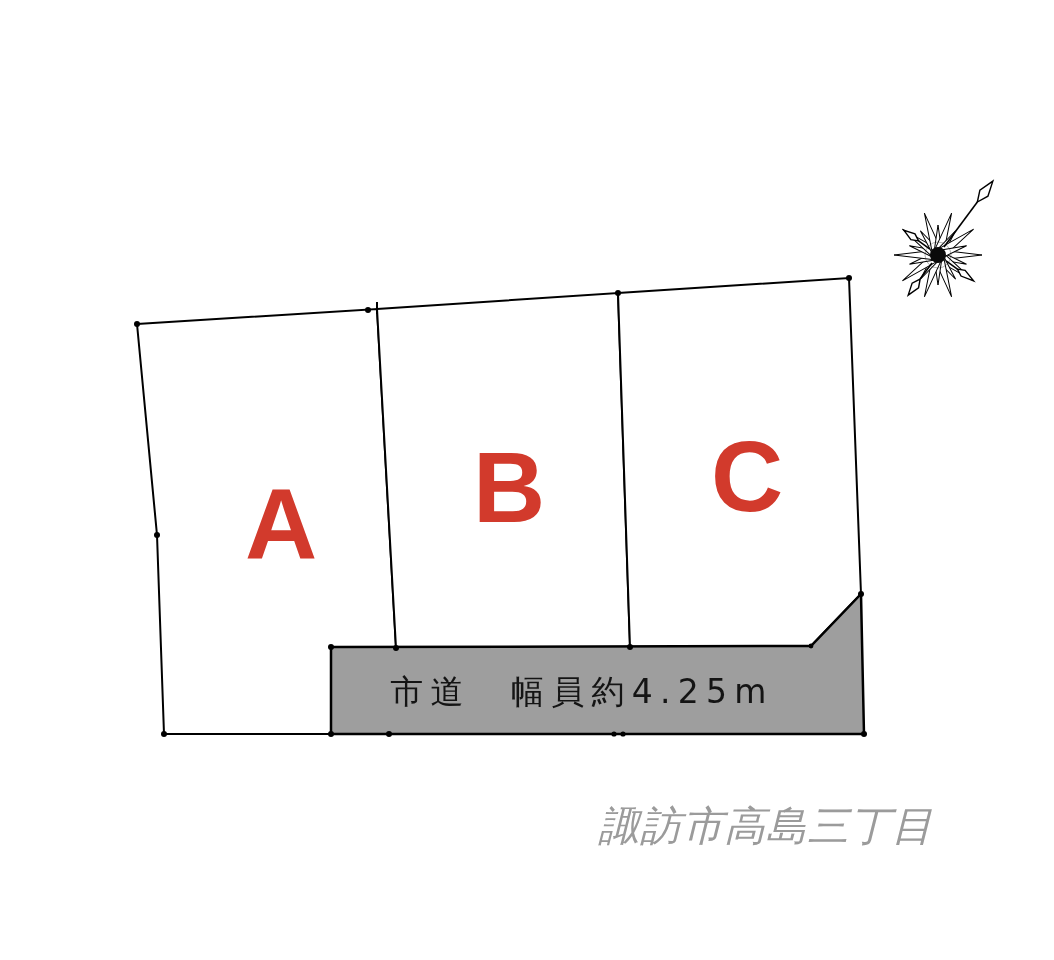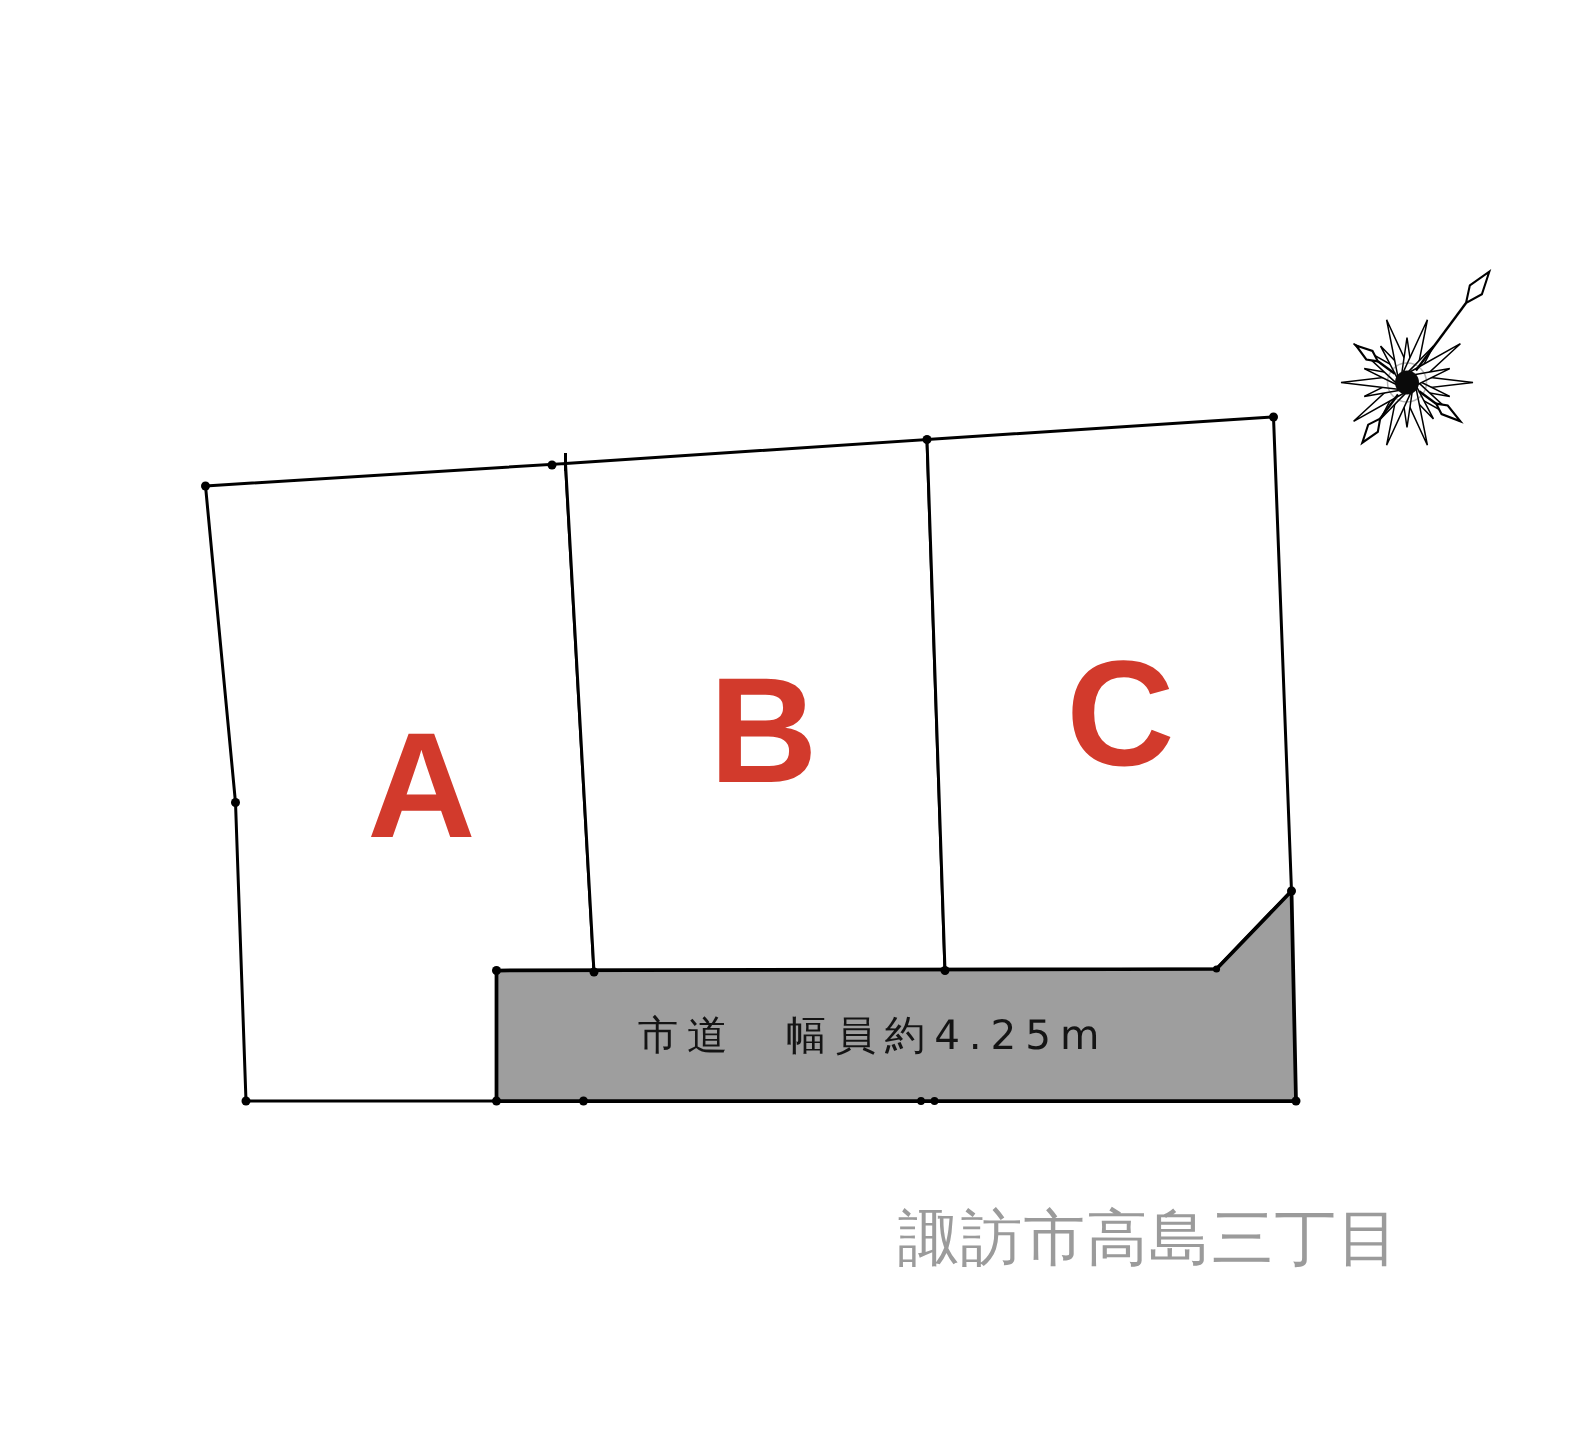--- a/index.html
+++ b/index.html
@@ -27,31 +27,32 @@
     color: #d23a2c;
     font-weight: bold;
     font-size: 100px;
     font-family: "Liberation Sans", sans-serif;
   }
   .pos-a { left: 281px; top: 524px; }
   .pos-b { left: 509px; top: 487px; }
   .pos-c { left: 747px; top: 476px; }
   .road-label {
     left: 582px; top: 691px;
-    font-size: 27px;
+    font-size: 33px;
     letter-spacing: 0.22em;
     color: #141414;
     font-family: "DejaVu Sans", sans-serif;
   }
   .address-label {
     left: 766px; top: 826px;
     font-size: 41px;
     letter-spacing: 0.02em;
     color: #9b9b9b;
     font-family: "DejaVu Sans", sans-serif;
+    font-style: italic;
   }
   .plan polygon.parcel { fill: #ffffff; stroke: #000000; stroke-width: 2; stroke-linejoin: miter; }
   .plan polygon.road   { stroke: #000000; stroke-width: 2.5; stroke-linejoin: miter; }
   .plan .dot { fill: #000000; }
   .plan .compass-line { stroke: #000000; stroke-width: 1.6; }
   .plan .compass-diamond { fill: #ffffff; stroke: #000000; stroke-width: 1.4; }
   .plan .ray { fill: #ffffff; stroke: #000000; stroke-width: 1; }
 </style>
 </head>
 <body>

